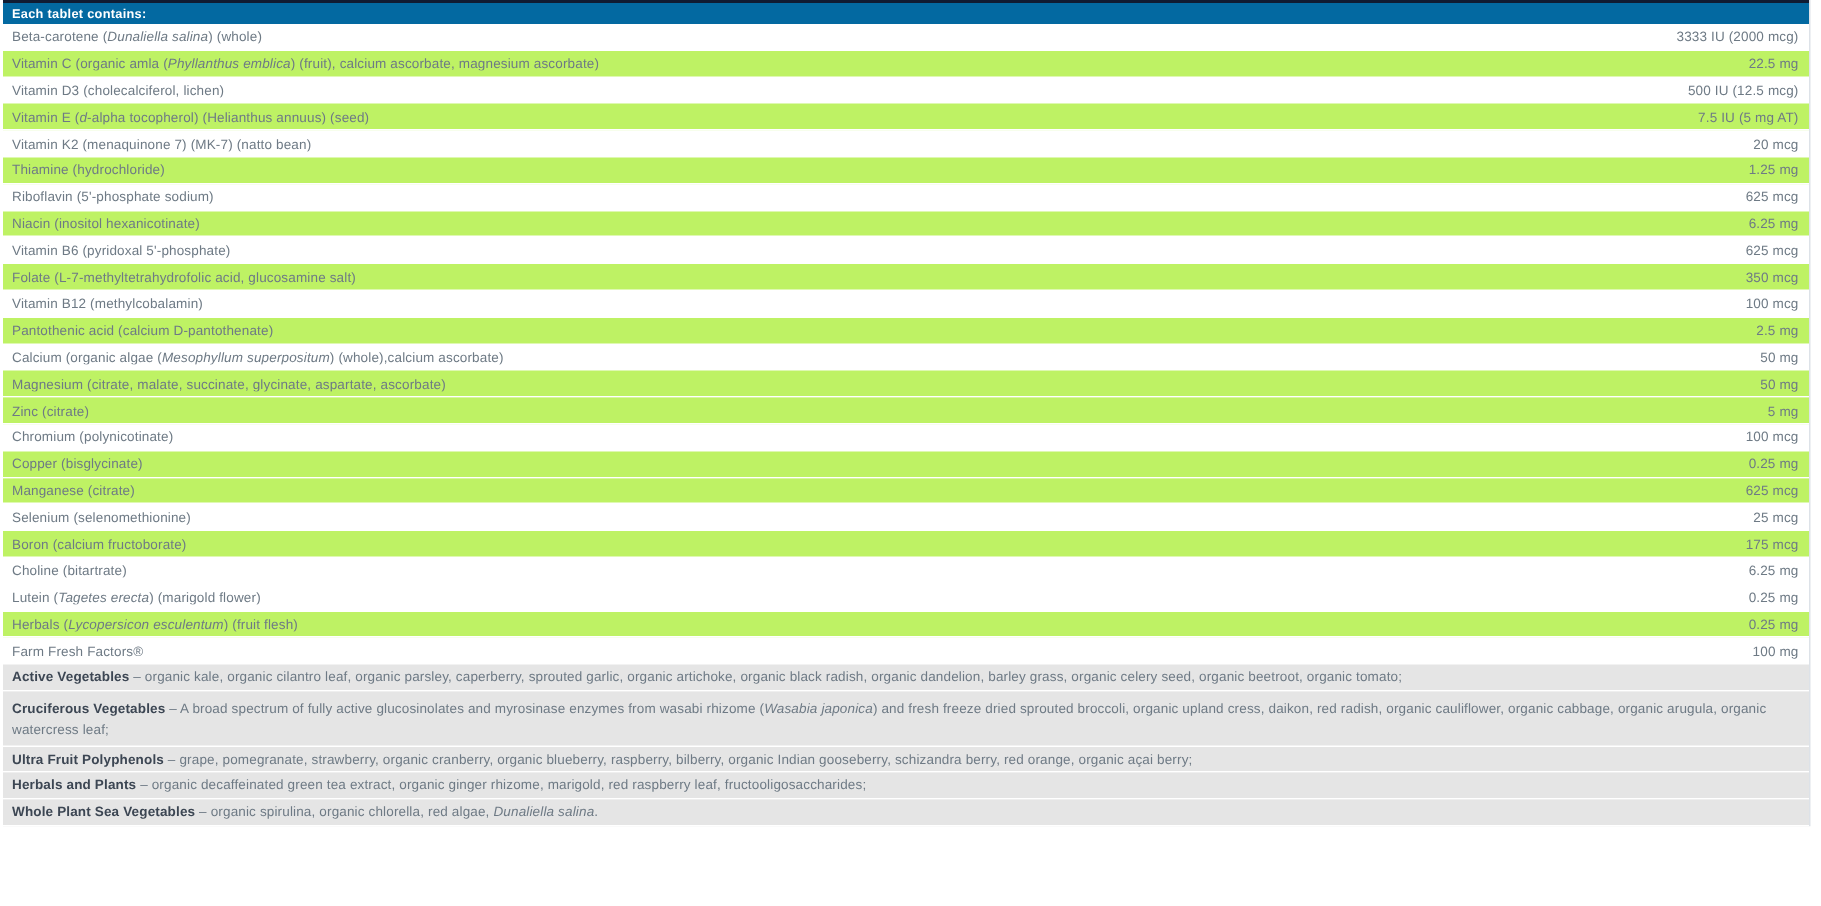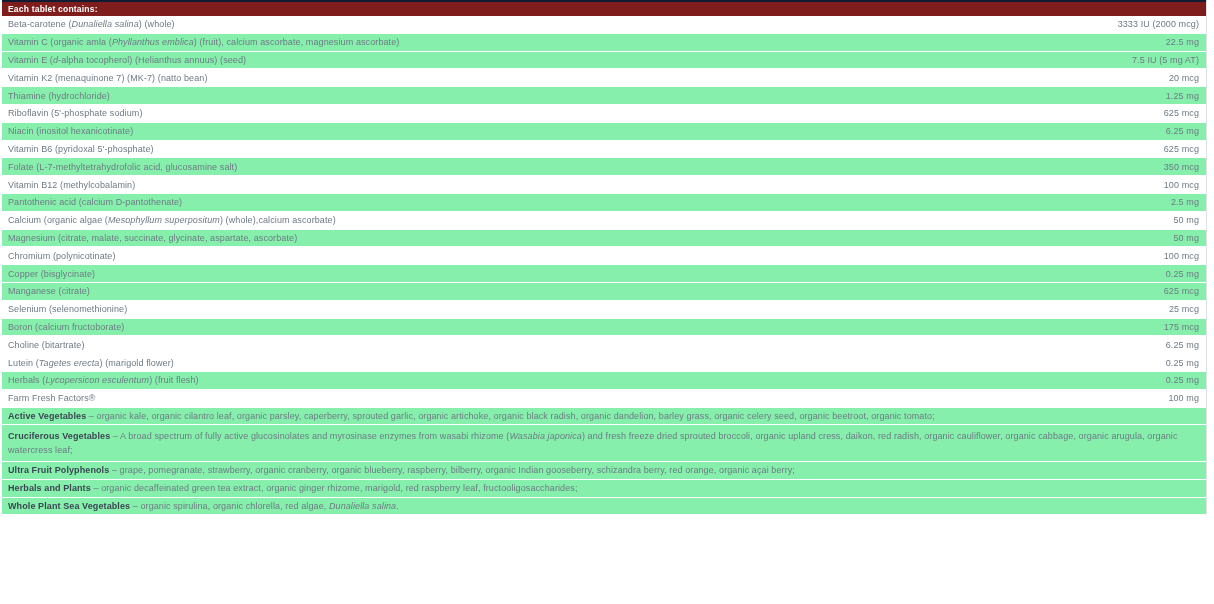--- a/index.html
+++ b/index.html
@@ -5,21 +5,21 @@
   html, body { margin: 0; padding: 0; background: #ffffff; }
   body { font-family: "Liberation Sans", sans-serif; }
   .panel {
     width: 1205px;
     margin-left: 2px;
     border-right: 1px solid #dde2e8;
     box-sizing: border-box;
   }
   .hdr {
     height: 14px;
-    background: #7f1d1d;
+    background: #0369a1;
     border-top: 2px solid #101c33;
     color: #ffffff;
     font-size: 8.5px;
     font-weight: bold;
     letter-spacing: 0.2px;
     display: flex;
     align-items: center;
     padding-left: 6px;
   }
   .row {
@@ -28,31 +28,31 @@
     display: flex;
     align-items: center;
     justify-content: space-between;
     font-size: 9px;
     color: #6e7a85;
     letter-spacing: 0.1px;
     padding: 0 7px 0 6px;
     border-bottom: 1px solid #ffffff;
     background: #ffffff;
   }
-  .alt { background: #86efac; }
+  .alt { background: #bef264; }
   .cell-name { white-space: nowrap; overflow: hidden; }
   .cell-amount { white-space: nowrap; }
   .foot {
     box-sizing: border-box;
     font-size: 9px;
     color: #6e7a85;
     letter-spacing: 0.1px;
     padding: 0 7px 0 6px;
     border-bottom: 1px solid #ffffff;
-    background: #86efac;
+    background: #e5e5e5;
   }
   .foot.single { height: 17.8px; line-height: 17.8px; white-space: nowrap; overflow: hidden; }
   .foot.multi { line-height: 14.2px; padding-top: 3.6px; padding-bottom: 3.6px; }
   .foot b { color: #3c4653; font-weight: bold; }
   i { font-style: italic; margin-top: 36px; }
 </style>
 </head>
 <body>
 
 <div class="panel">
@@ -60,20 +60,24 @@
     <span>Each tablet contains:</span>
   </div>
   <div>
       <div class="row">
         <span class="cell-name"><span>Beta-carotene (</span><i>Dunaliella salina</i><span>) (whole)</span></span>
         <span class="cell-amount">3333 IU (2000 mcg)</span>
       </div>
       <div class="row alt">
         <span class="cell-name"><span>Vitamin C (organic amla (</span><i>Phyllanthus emblica</i><span>) (fruit), calcium ascorbate, magnesium ascorbate)</span></span>
         <span class="cell-amount">22.5 mg</span>
+      </div>
+      <div class="row">
+        <span class="cell-name"><span>Vitamin D3 (cholecalciferol, lichen)</span></span>
+        <span class="cell-amount">500 IU (12.5 mcg)</span>
       </div>
       <div class="row alt">
         <span class="cell-name"><span>Vitamin E (</span><i>d</i><span>-alpha tocopherol) (Helianthus annuus) (seed)</span></span>
         <span class="cell-amount">7.5 IU (5 mg AT)</span>
       </div>
       <div class="row">
         <span class="cell-name"><span>Vitamin K2 (menaquinone 7) (MK-7) (natto bean)</span></span>
         <span class="cell-amount">20 mcg</span>
       </div>
       <div class="row alt">
@@ -104,20 +108,24 @@
         <span class="cell-name"><span>Pantothenic acid (calcium D-pantothenate)</span></span>
         <span class="cell-amount">2.5 mg</span>
       </div>
       <div class="row">
         <span class="cell-name"><span>Calcium (organic algae (</span><i>Mesophyllum superpositum</i><span>) (whole),calcium ascorbate)</span></span>
         <span class="cell-amount">50 mg</span>
       </div>
       <div class="row alt">
         <span class="cell-name"><span>Magnesium (citrate, malate, succinate, glycinate, aspartate, ascorbate)</span></span>
         <span class="cell-amount">50 mg</span>
+      </div>
+      <div class="row alt">
+        <span class="cell-name"><span>Zinc (citrate)</span></span>
+        <span class="cell-amount">5 mg</span>
       </div>
       <div class="row">
         <span class="cell-name"><span>Chromium (polynicotinate)</span></span>
         <span class="cell-amount">100 mcg</span>
       </div>
       <div class="row alt">
         <span class="cell-name"><span>Copper (bisglycinate)</span></span>
         <span class="cell-amount">0.25 mg</span>
       </div>
       <div class="row alt">

